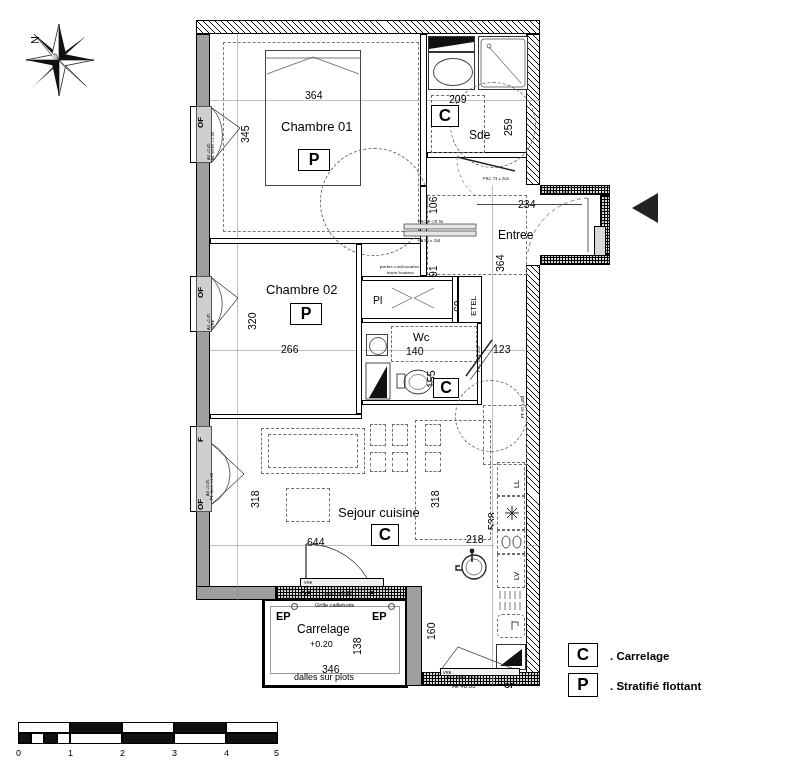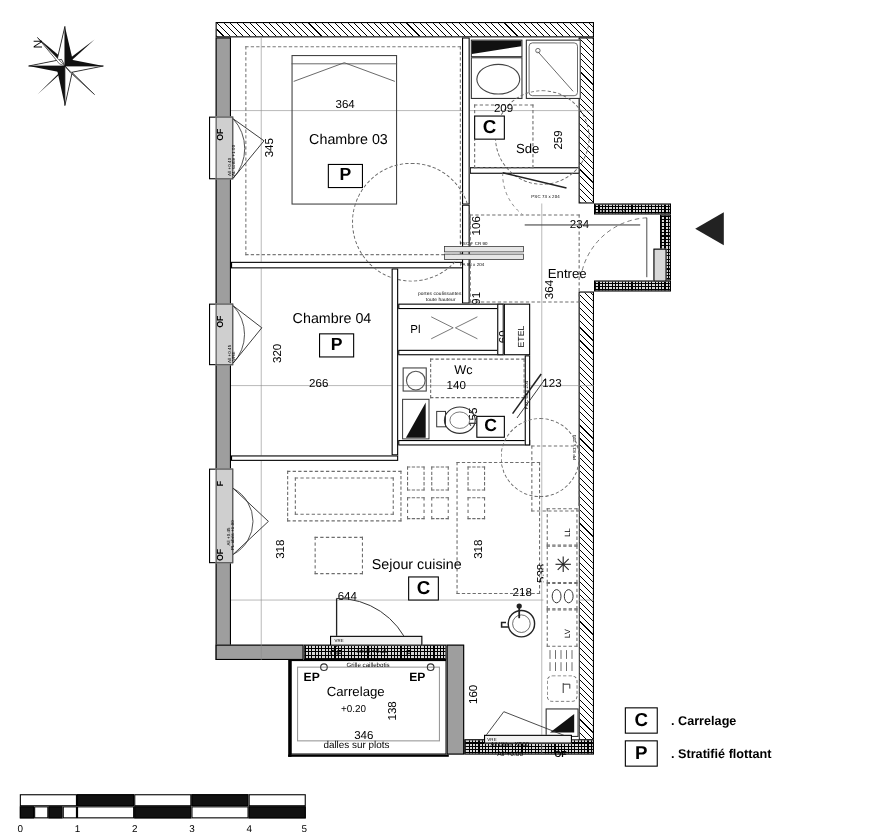--- a/index.html
+++ b/index.html
@@ -271,21 +271,21 @@
   <div class="abs" style="left:265px;top:52px;width:96px;height:30px;">
     <svg width="96" height="30" viewBox="0 0 96 30">
       <line x1="0" y1="6" x2="96" y2="6" stroke="#555" stroke-width="0.8"></line>
       <polyline points="2,22 48,5 94,22" fill="none" stroke="#555" stroke-width="0.8"></polyline>
     </svg>
   </div>
 
   <div class="dash-circ" style="left:320px;top:148px;width:108px;height:108px;"></div>
 
   <div class="dim" style="left:305px;top:89px;">364</div>
-  <div class="room-label" style="left:281px;top:119px;">Chambre 03</div>
+  <div class="room-label" style="left:281px;top:119px;">Chambre 01</div>
   <div class="dim-v" style="left:239px;top:143px;">345</div>
   <div class="marker" style="left:298px;top:149px;width:32px;height:22px;font-size:16px;line-height:20px;">P</div>
 
   <div class="solid-rect" style="left:190px;top:106px;width:22px;height:57px;background:#fff;border-width:1.4px;"></div>
   <div class="abs" style="left:196px;top:106px;width:16px;height:57px;background:#cfcfcf;border:1px solid #555;box-sizing:border-box;"></div>
   <div class="openlbl-v" style="left:196px;top:128px;">OF</div>
   <div class="tiny-v" style="left:206px;top:160px;">All +0.40</div>
   <div class="tiny-v" style="left:210px;top:160px;">AL sortie +1.00</div>
   <div class="abs" style="left:210px;top:106px;width:38px;height:58px;">
     <svg width="38" height="58" viewBox="0 0 38 58">
@@ -324,21 +324,21 @@
   <div class="abs" style="left:455px;top:155px;width:72px;height:42px;">
     <svg width="72" height="42" viewBox="0 0 72 42">
       <line x1="2" y1="2" x2="60" y2="16" stroke="#222" stroke-width="1.4"></line>
       <path d="M2 2 A 46 46 0 0 0 20 40" fill="none" stroke="#666" stroke-width="0.7" stroke-dasharray="3 3"></path>
     </svg>
   </div>
   <div class="tiny" style="left:483px;top:176px;">PSC 73 x 204</div>
 
   <div class="wall-thin" style="left:420px;top:186px;width:7px;height:90px;"></div>
   <div class="dash-rect" style="left:427px;top:195px;width:100px;height:80px;"></div>
-  <div class="room-label" style="left:498px;top:242px;font-size:12px;">Entree</div>
+  <div class="room-label" style="left:498px;top:228px;font-size:12px;">Entree</div>
   <div class="dim" style="left:518px;top:198px;">234</div>
   <div class="dim-v" style="left:494px;top:272px;">364</div>
   <div class="dim-v" style="left:427px;top:214px;">106</div>
   <div class="dim-v" style="left:427px;top:277px;">91</div>
 
   <div class="thin-line" style="left:477px;top:204px;width:105px;height:0.8px;background:#444;"></div>
 
   <div class="abs" style="left:520px;top:196px;width:72px;height:62px;">
     <svg width="72" height="62" viewBox="0 0 72 62">
       <path d="M68 2 A 64 64 0 0 0 8 56" fill="none" stroke="#666" stroke-width="0.8" stroke-dasharray="4 3"></path>
@@ -353,21 +353,21 @@
       <rect x="2" y="8" width="72" height="5" fill="#e6e6e6" stroke="#333" stroke-width="0.7"></rect>
       <rect x="2" y="15" width="72" height="5" fill="#e6e6e6" stroke="#333" stroke-width="0.7"></rect>
     </svg>
   </div>
   <div class="tiny" style="left:418px;top:219px;">PSC F CR 90</div>
   <div class="tiny" style="left:418px;top:238px;">PA 93 x 204</div>
 
   <div class="wall-thin" style="left:356px;top:244px;width:6px;height:170px;"></div>
   <div class="wall-thin" style="left:210px;top:414px;width:152px;height:5px;"></div>
 
-  <div class="room-label" style="left:266px;top:282px;">Chambre 04</div>
+  <div class="room-label" style="left:266px;top:282px;">Chambre 02</div>
   <div class="marker" style="left:290px;top:303px;width:32px;height:22px;font-size:16px;line-height:20px;">P</div>
   <div class="dim-v" style="left:246px;top:330px;">320</div>
   <div class="dim" style="left:281px;top:343px;">266</div>
 
   <div class="solid-rect" style="left:190px;top:276px;width:22px;height:56px;background:#fff;border-width:1.4px;"></div>
   <div class="abs" style="left:196px;top:276px;width:16px;height:56px;background:#cfcfcf;border:1px solid #555;box-sizing:border-box;"></div>
   <div class="openlbl-v" style="left:196px;top:298px;">OF</div>
   <div class="tiny-v" style="left:206px;top:330px;">All +0.45</div>
   <div class="tiny-v" style="left:210px;top:328px;">VRE</div>
   <div class="abs" style="left:210px;top:276px;width:36px;height:58px;">

